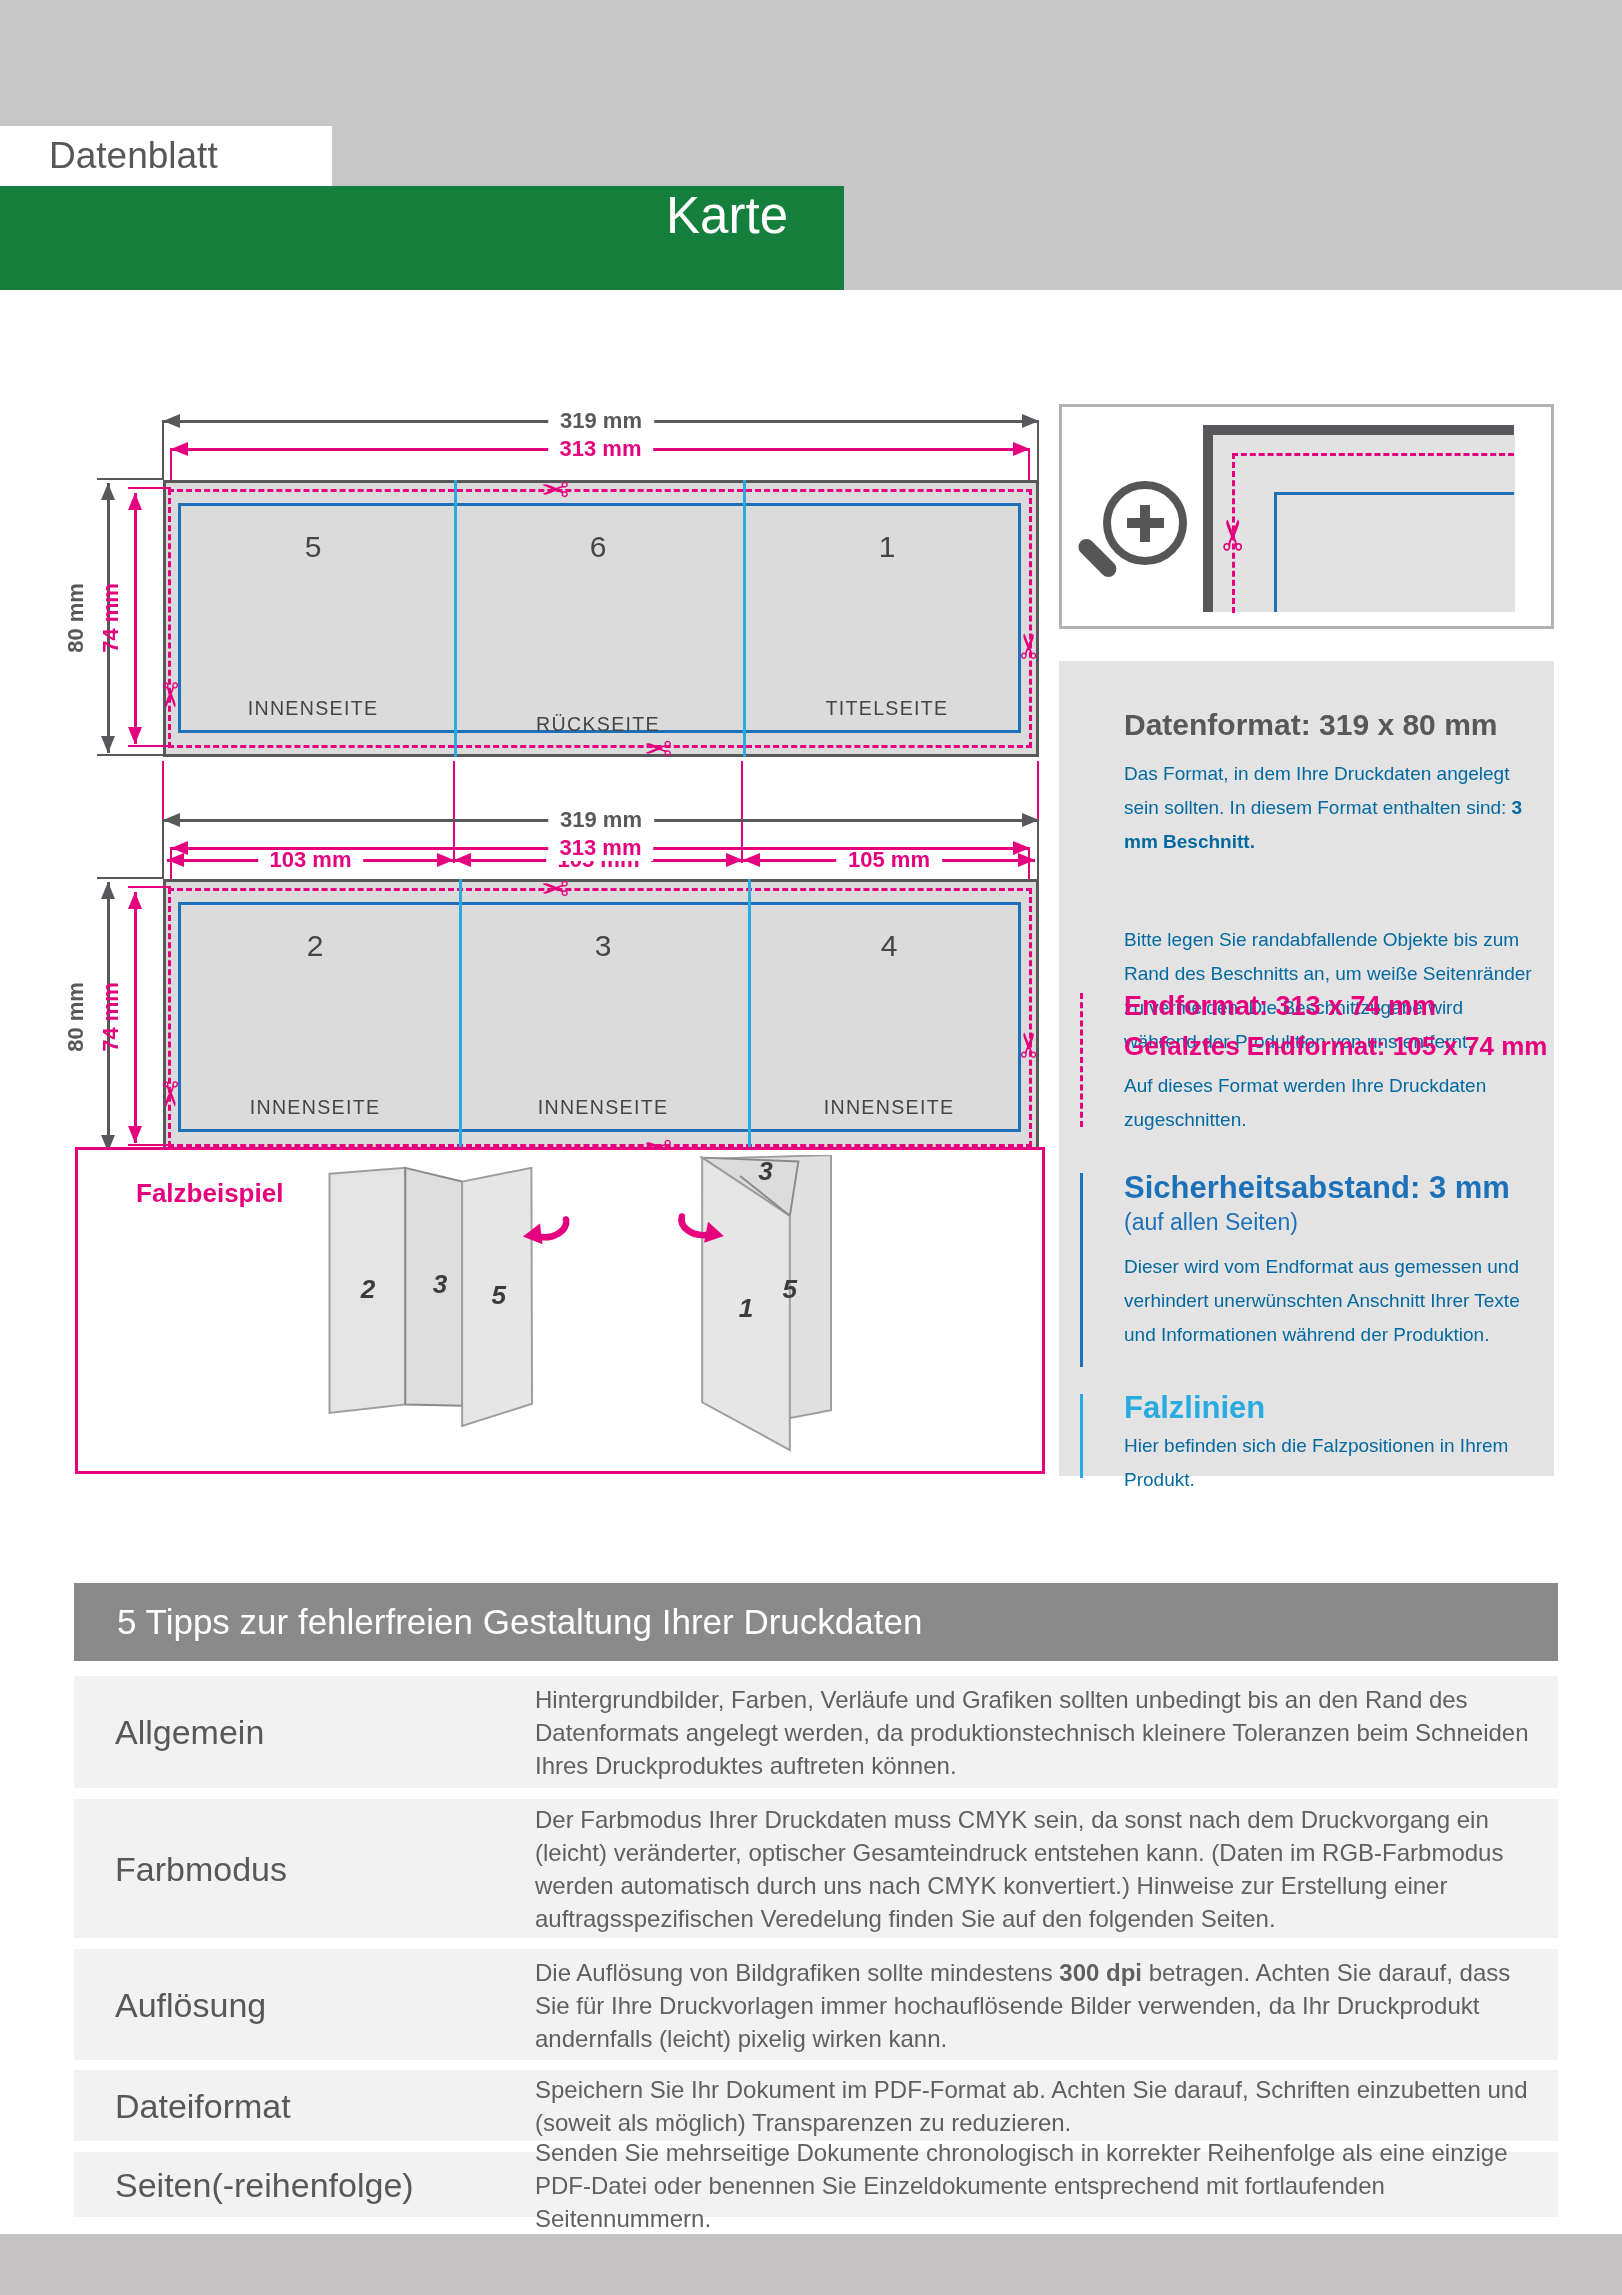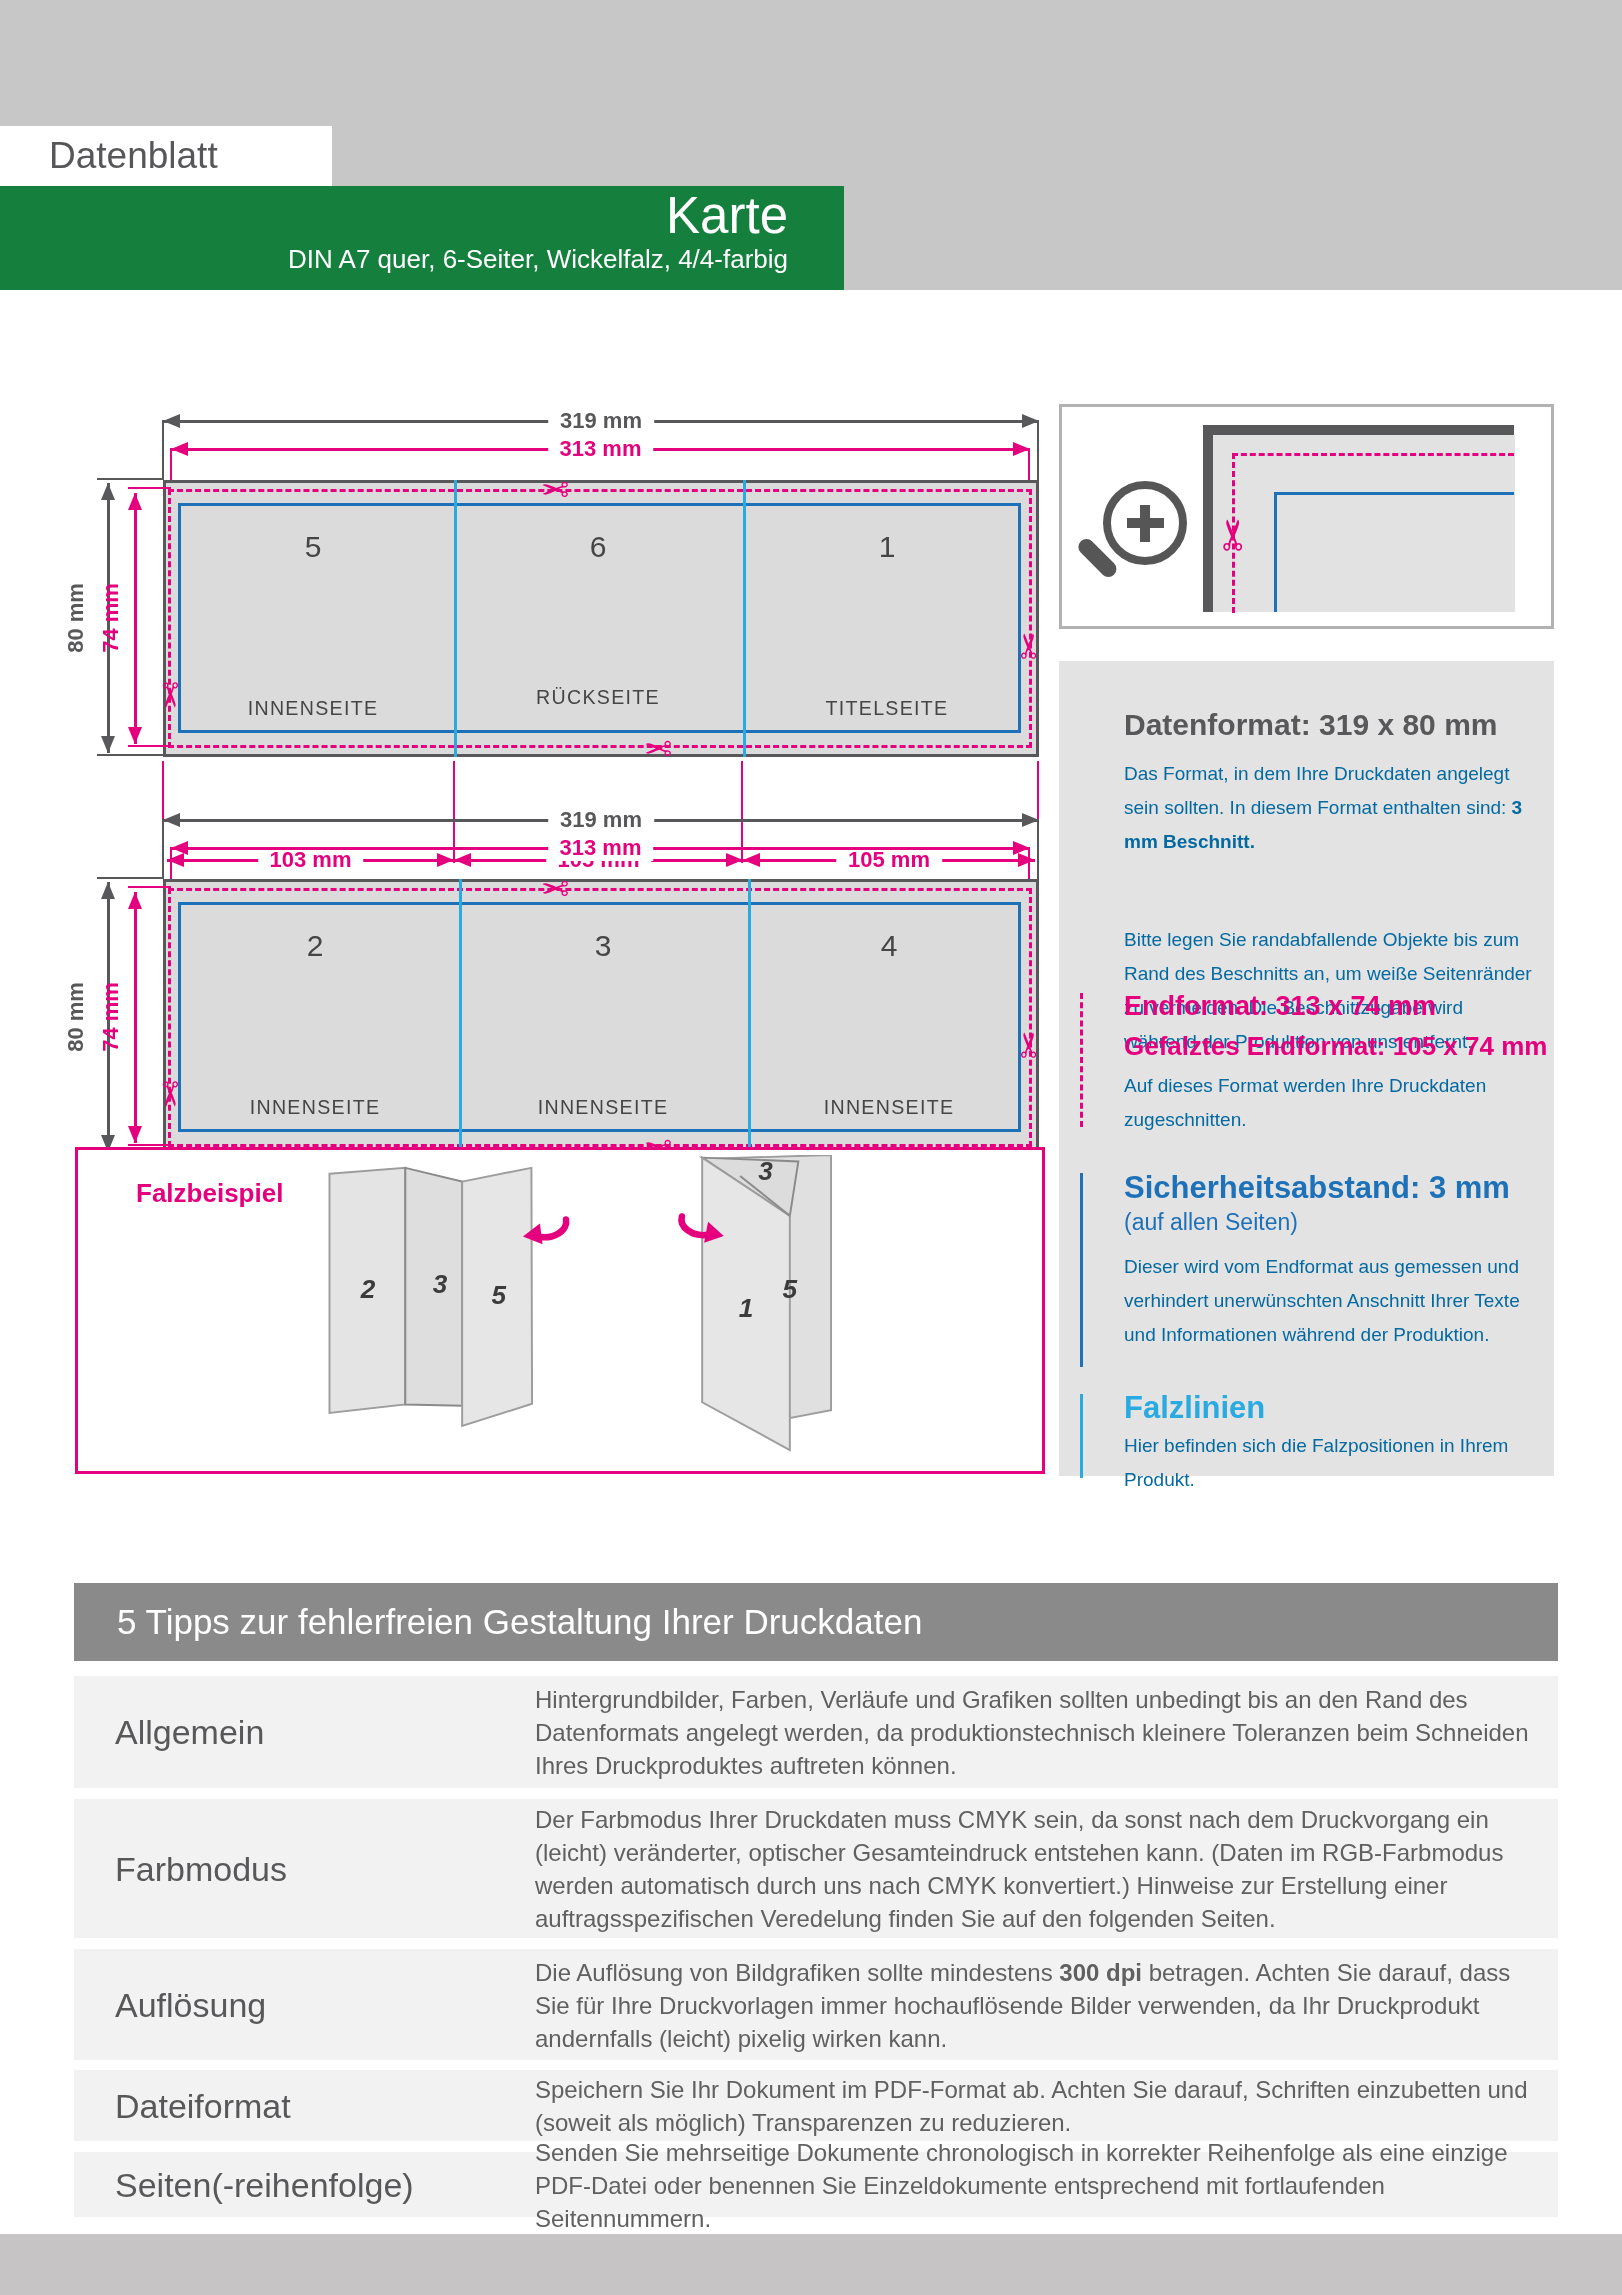--- a/index.html
+++ b/index.html
@@ -68,21 +68,20 @@
 <body>
 
 <div id="page">
 
   <div id="topband"></div>
   <div id="dbox">
     <span>Datenblatt</span>
   </div>
   <div id="titlebar">
     <div class="t1">Karte</div>
-    <div class="t2">DIN A7 quer, 6-Seiter, Wickelfalz, 4/4-farbig</div>
   </div>
 
   <div class="diag" style="top:420px;">
     <div class="ds gray" style="left:163px;top:0;width:876px;">
       <span class="lb">319 mm</span>
       </div>
     <div class="ds" style="left:171px;top:28px;width:859px;">
       <span class="lb">313 mm</span>
       </div>
     <div class="vx gray" style="left:162px;top:0;height:60px;"></div>
@@ -93,21 +92,21 @@
     <div class="card" style="left:163px;top:60px;width:876px;height:277px;"></div>
     <div class="bleed" style="left:168px;top:69px;width:864px;height:259px;"></div>
     <div class="safe" style="left:178px;top:83px;width:843px;height:230px;"></div>
     <div class="fl" style="left:454px;top:60px;height:277px;"></div>
     <div class="fl" style="left:743px;top:60px;height:277px;"></div>
 
     <div class="pn" style="left:313px;top:127px;">5</div>
     <div class="pn" style="left:598px;top:127px;">6</div>
     <div class="pn" style="left:887px;top:127px;">1</div>
     <div class="pc" style="left:313px;top:288px;">INNENSEITE</div>
-    <div class="pc" style="left:598px;top:277px;">RÜCKSEITE</div>
+    <div class="pc" style="left:598px;top:304px;">RÜCKSEITE</div>
     <div class="pc" style="left:887px;top:288px;">TITELSEITE</div>
 
     <div class="hx gray" style="left:97px;top:58px;width:66px;"></div>
     <div class="hx gray" style="left:97px;top:334px;width:66px;"></div>
     <div class="vs gray" style="left:107px;top:63px;height:270px;"></div>
     <div class="rl gray" style="left:76px;top:198px;">80 mm</div>
     <div class="hx pink" style="left:128px;top:67px;width:43px;"></div>
     <div class="hx pink" style="left:128px;top:325px;width:43px;"></div>
     <div class="vs" style="left:134px;top:73px;height:251px;"></div>
     <div class="rl pink" style="left:111px;top:198px;">74 mm</div>

